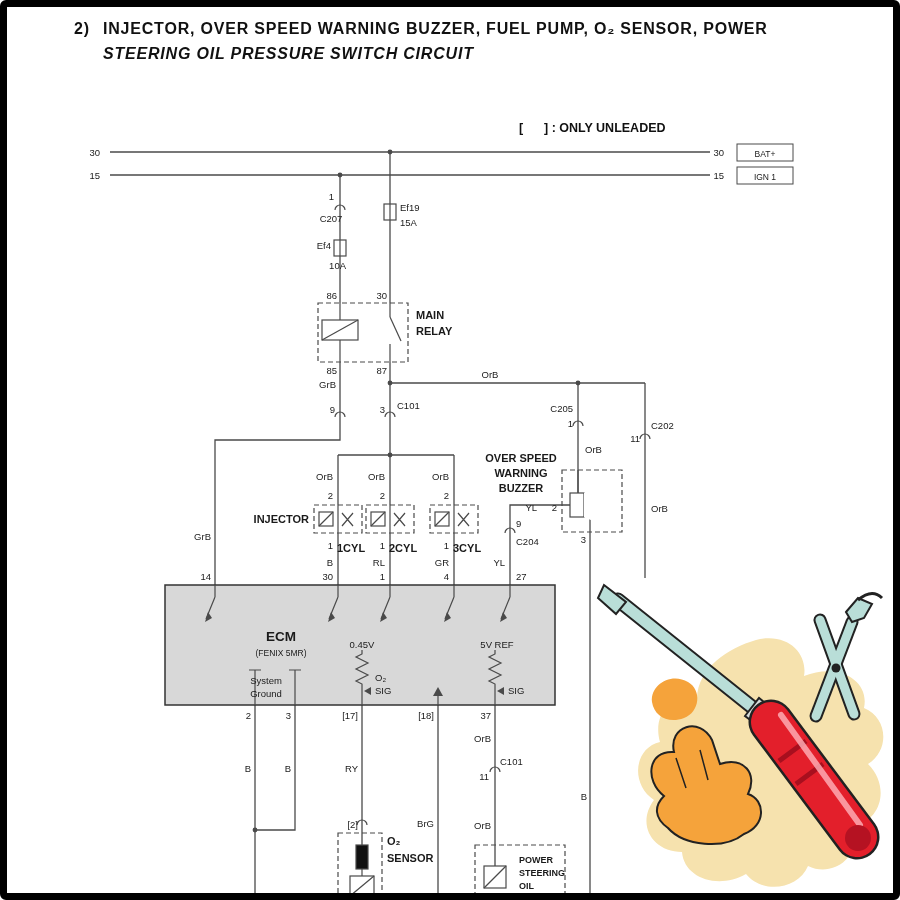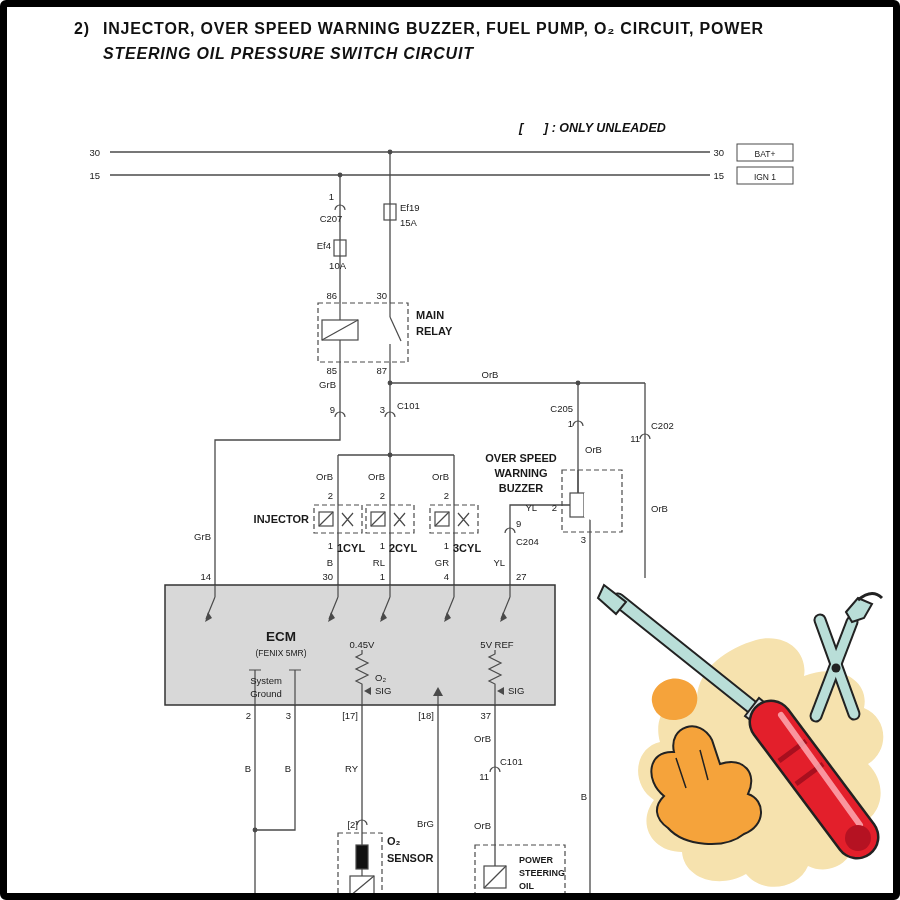--- a/index.html
+++ b/index.html
@@ -7,21 +7,21 @@
     --clipart-red:#e31f2b; --clipart-teal:#b9ded8; --clipart-orange:#f5a33b; --clipart-yellow:#f6e2ae;
   }
   html,body{margin:0;padding:0;background:#888;}
   #page{position:relative;width:900px;height:900px;background:#fff;overflow:hidden;
         font-family:"Liberation Sans","DejaVu Sans",sans-serif;}
   #border-overlay{position:absolute;inset:0;border:7px solid #000;border-radius:6px;pointer-events:none;z-index:50;}
   .title-text{position:absolute;font-size:16px;font-weight:700;letter-spacing:0.8px;color:#111;white-space:nowrap;z-index:5;}
   #title-num{left:74px;top:20px;}
   #title-l1{left:103px;top:20px;}
   #title-l2{left:103px;top:45px;font-style:italic;}
-  #note{position:absolute;left:519px;top:121px;font-size:12.5px;font-weight:700;color:#111;white-space:pre;z-index:5;font-style:italic;}
+  #note{position:absolute;left:519px;top:121px;font-size:12.5px;font-weight:700;color:#111;white-space:pre;z-index:5;}
   svg{position:absolute;left:0;top:0;}
   .wire path{stroke:var(--wire);stroke-width:1.3;fill:none;}
   .sym path{stroke:var(--wire);stroke-width:1.2;fill:none;}
   .sym rect{stroke:var(--wire);stroke-width:1.2;}
   .dashedbox{stroke:var(--wire);stroke-width:1.2;fill:none;stroke-dasharray:5 3;}
   .termbox{stroke:var(--wire);stroke-width:1;fill:#fff;}
   .dot{fill:var(--wire);}
   .arrow{fill:var(--wire);stroke:none;}
   .lbl{font-family:"Liberation Sans","DejaVu Sans",sans-serif;fill:var(--text);}
   .s{font-size:9.5px;}
@@ -29,21 +29,21 @@
   .b{font-size:11px;font-weight:700;}
   .bs{font-size:9px;font-weight:700;}
   .e{font-size:13.5px;font-weight:700;}
 </style>
 </head>
 <body>
 
 <div id="page">
 
   <div id="title-num" class="title-text">2)</div>
-  <div id="title-l1" class="title-text">INJECTOR, OVER SPEED WARNING BUZZER, FUEL PUMP, O₂ CIRCUIT, POWER</div>
+  <div id="title-l1" class="title-text">INJECTOR, OVER SPEED WARNING BUZZER, FUEL PUMP, O₂ SENSOR, POWER</div>
   <div id="title-l2" class="title-text">STEERING OIL PRESSURE SWITCH CIRCUIT</div>
   <div id="note">[      ] : ONLY UNLEADED</div>
 
   <svg width="900" height="900" viewBox="0 0 900 900">
 
     <g class="wire">
       <path d="M110 152 H710"></path>
       <path d="M110 175 H710"></path>
       <path d="M390 152 V204"></path>
       <path d="M390 220 V303"></path>

